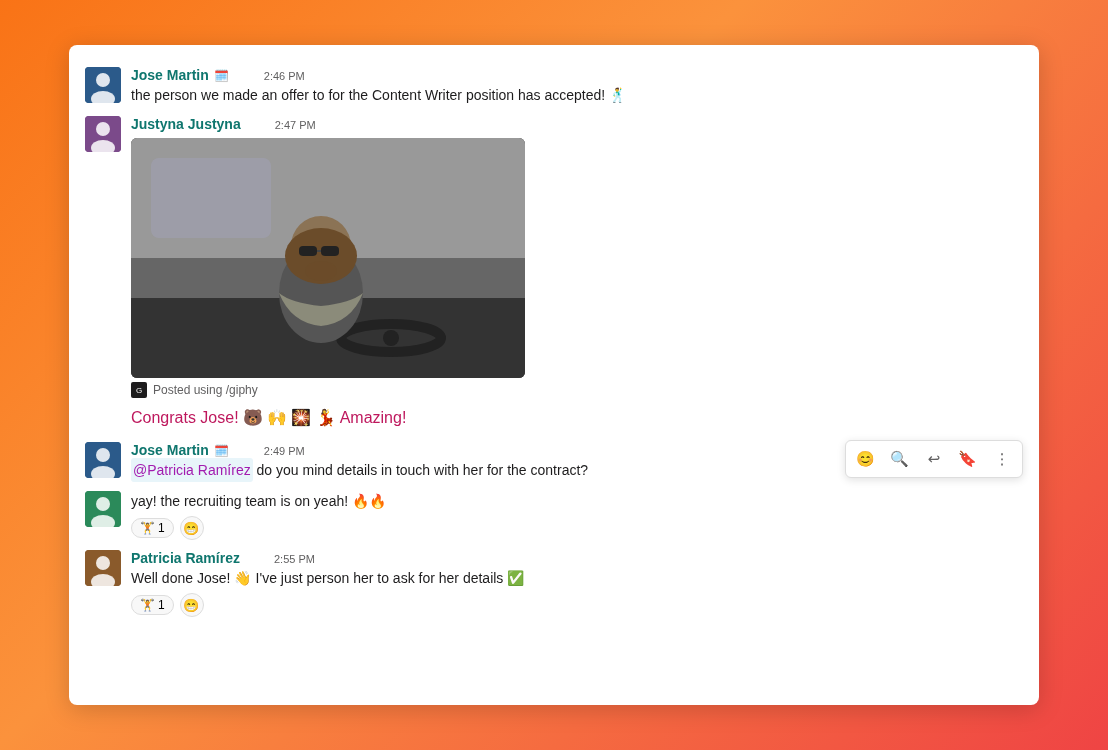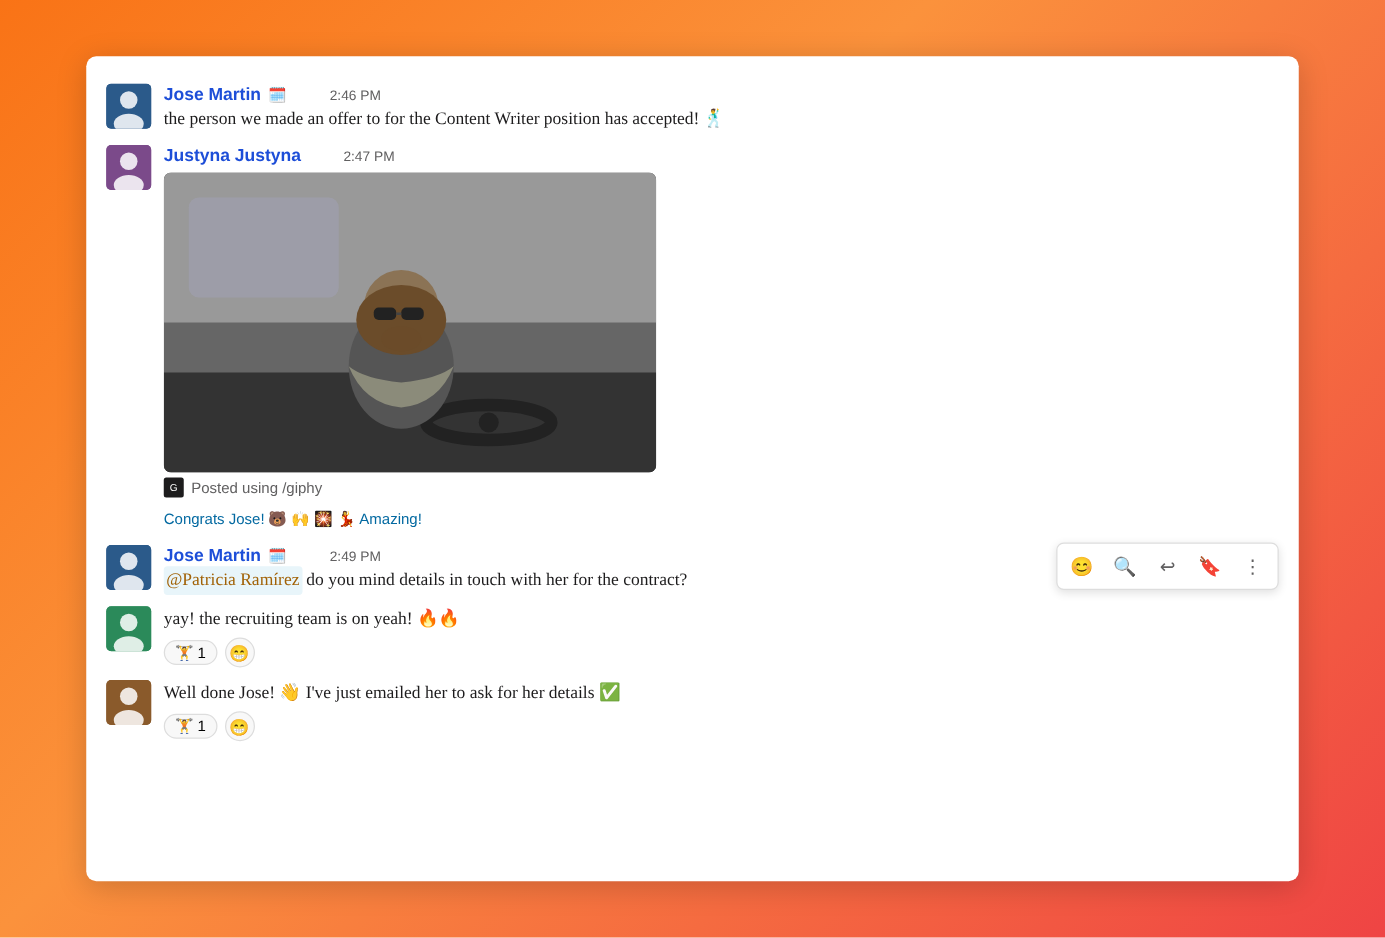--- a/index.html
+++ b/index.html
@@ -33,35 +33,34 @@
     }
     .message-header {
       display: flex;
       align-items: baseline;
       gap: 6px;
       margin-bottom: 2px;
     }
     .sender-name {
       font-weight: 700;
       font-size: 14px;
-      color: #1d4ed8;
+      color: #0f766e;
     }
     .message-time {
       font-size: 11px;
       color: #616061;
       margin-left: 28px;
     }
     .message-text {
       font-size: 14px;
       color: #1d1c1d;
       line-height: 1.5;
-      font-family: Liberation Serif, serif;
     }
     .mention {
-      color: #a16207;
+      color: #a21caf;
       background: #e8f5fa;
       border-radius: 3px;
       padding: 4px 2px;
     }
     .giphy-image {
       margin-top: 6px;
       border-radius: 6px;
       overflow: hidden;
       width: 394px;
       height: 240px;
@@ -90,22 +89,22 @@
       height: 16px;
       background: #1d1c1d;
       border-radius: 2px;
       display: inline-flex;
       align-items: center;
       justify-content: center;
       font-size: 8px;
       color: #fff;
     }
     .congrats-line {
-      font-size: 12px;
-      color: #0369a1;
+      font-size: 16px;
+      color: #be185d;
       padding: 4px 16px 6px 62px;
       line-height: 1.5;
     }
     .reaction-bar {
       display: flex;
       align-items: center;
       gap: 6px;
       margin-top: 4px;
     }
     .reaction-pill {
@@ -308,21 +307,25 @@
 
   <div class="message-group">
     <div class="av-circle" style="background:#8a5a2b;width:36px;height:36px;border-radius:4px;flex-shrink:0;margin-right:10px;">
       <svg width="36" height="36" viewBox="0 0 36 36">
           <rect width="36" height="36" rx="4" fill="#8a5a2b"></rect>
           <circle cx="18" cy="13" r="7" fill="#fff" opacity="0.85"></circle>
           <ellipse cx="18" cy="32" rx="12" ry="8" fill="#fff" opacity="0.85"></ellipse>
         </svg>
     </div>
     <div class="message-content">
-      <div class="message-text">Well done Jose! 👋 I've just emailed her to ask for her details ✅</div>
+      <div class="message-header">
+        <span class="sender-name">Patricia Ramírez</span>
+        <span class="message-time">2:55 PM</span>
+      </div>
+      <div class="message-text">Well done Jose! 👋 I've just person her to ask for her details ✅</div>
       <div class="reaction-bar">
         <div class="reaction-pill">
           <span>🏋</span>
           <span>1</span>
         </div>
         <div class="add-reaction">😁</div>
       </div>
     </div>
   </div>
 

